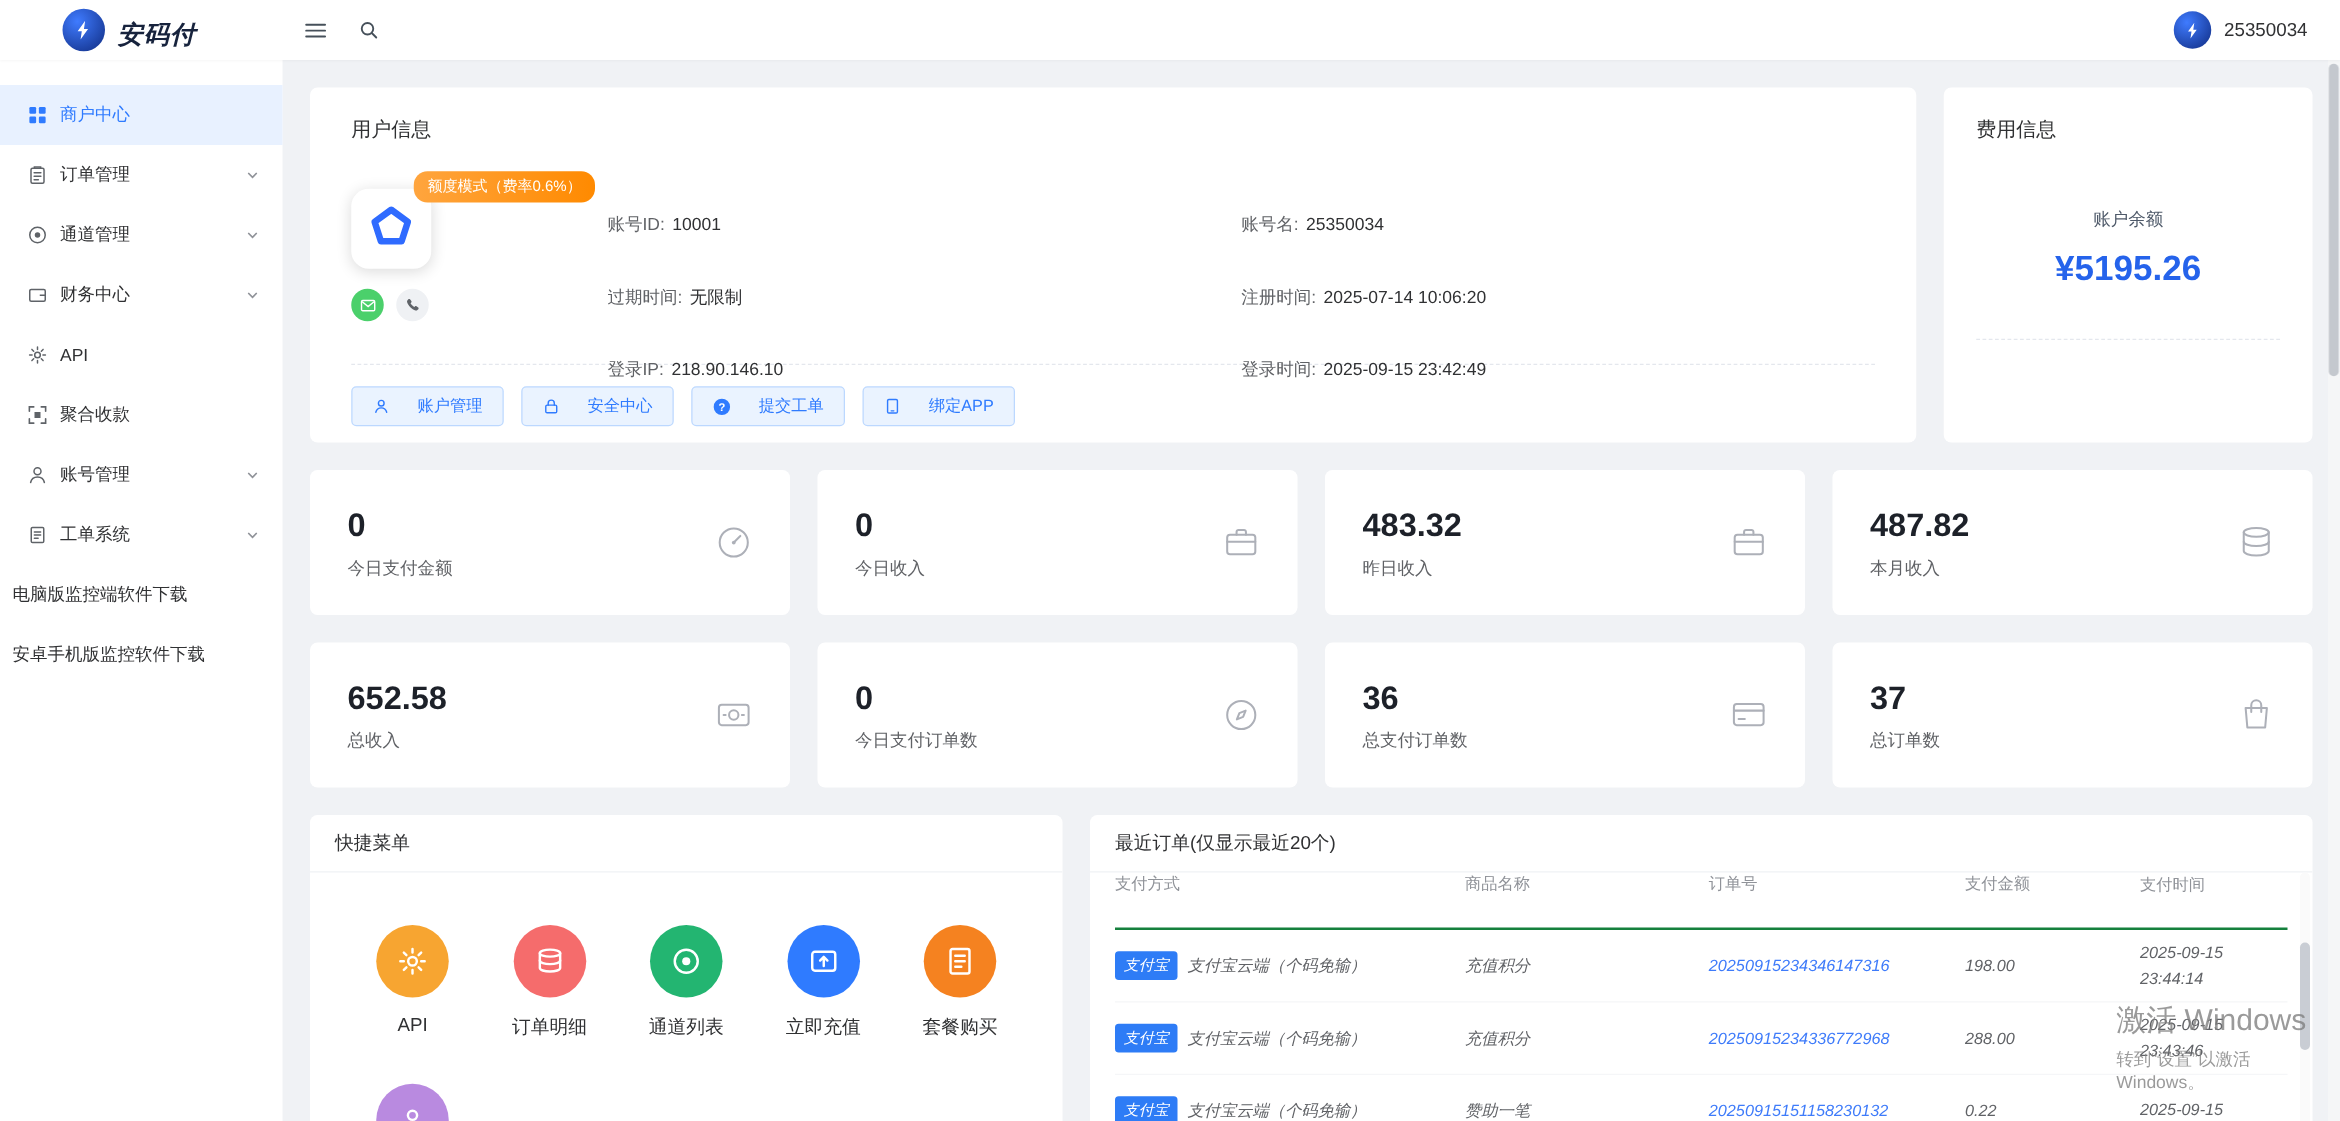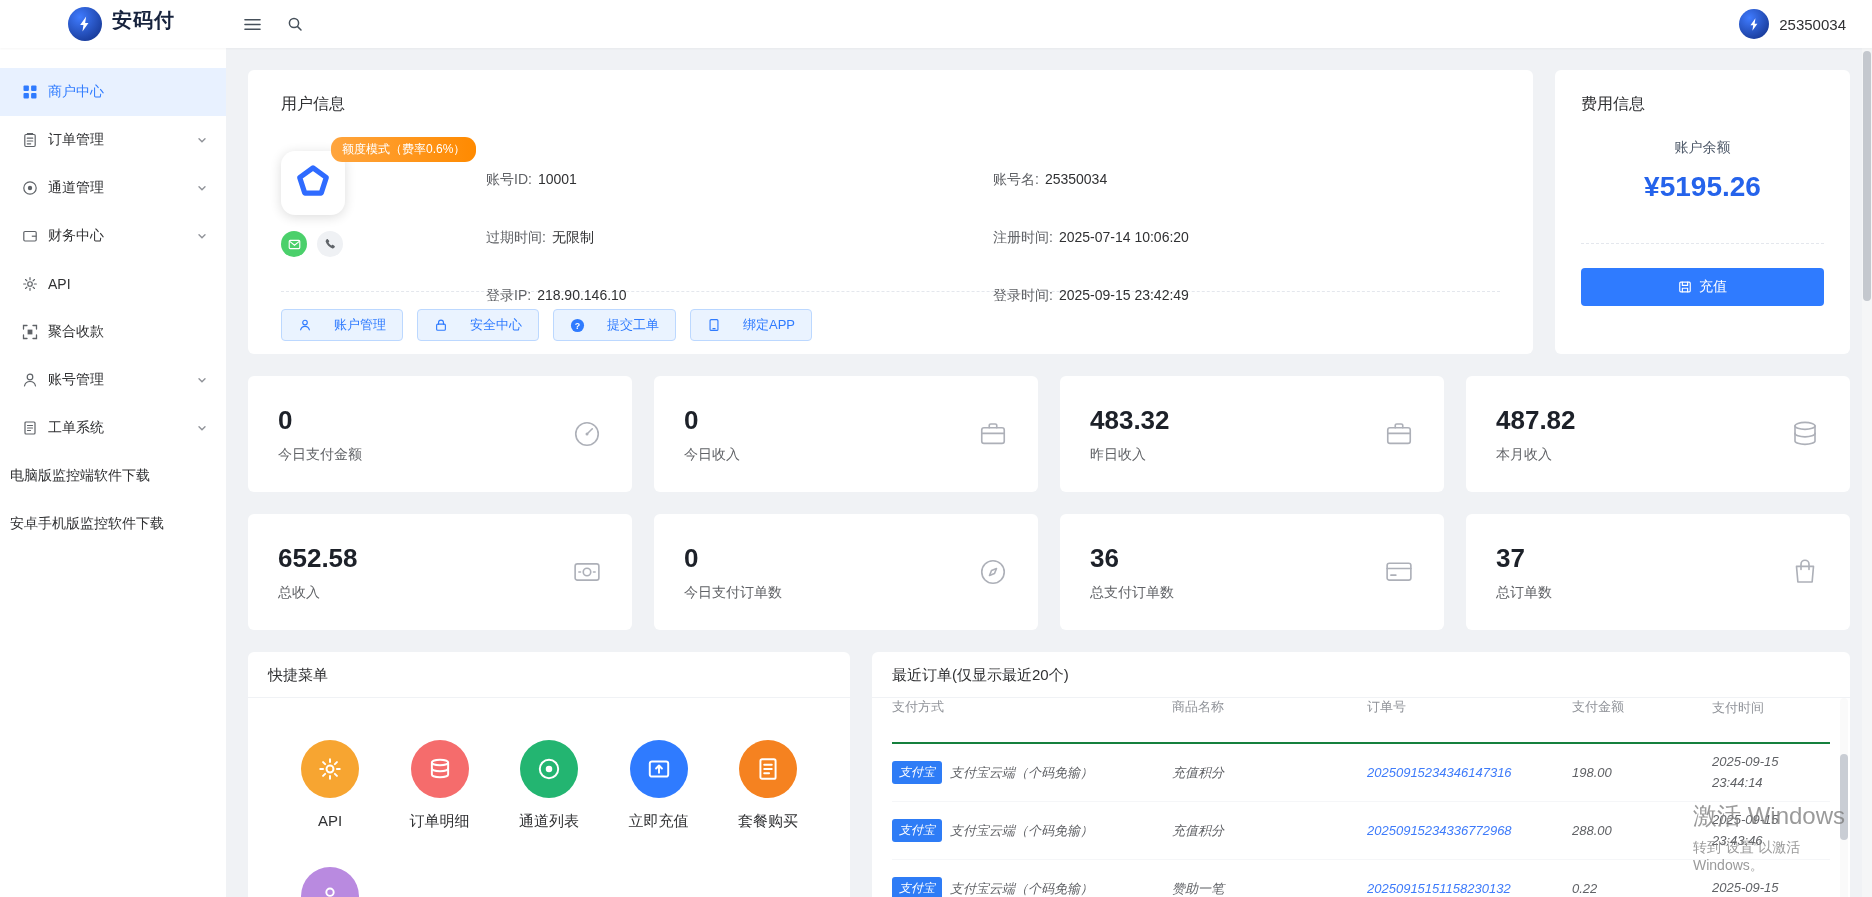--- a/index.html
+++ b/index.html
@@ -3,21 +3,21 @@
 <meta charset="utf-8">
 <style>
   * { margin:0; padding:0; box-sizing:border-box; }
   html,body { width:1872px; height:897px; overflow:hidden; background:#F0F2F5;
     font-family:"Liberation Sans","DejaVu Sans",sans-serif; color:#303133; }
   svg { display:block; }
 
   
   .header { height:48px; background:#fff; display:flex; align-items:center;
     box-shadow:0 1px 2px rgba(0,0,0,.04); position:relative; z-index:5; }
-  .header-brand { width:226px; display:flex; align-items:flex-start; gap:10px; padding-left:68px; flex-shrink:0; }
+  .header-brand { width:226px; display:flex; align-items:flex-end; gap:10px; padding-left:50px; flex-shrink:0;font-style:italic; }
   .logo-badge { width:34px; height:34px; border-radius:50%;
     background:radial-gradient(circle at 35% 30%, #3f7bff, #1b3fa0 75%);
     display:flex; align-items:center; justify-content:center; flex-shrink:0; }
   .logo-badge.small { width:30px; height:30px; }
   .app-name { font-size:20px; font-weight:600; color:#17233d; letter-spacing:1px; }
   .header-tools { display:flex; align-items:center; gap:26px; margin-left:18px; color:#46505a; }
   .tool { cursor:pointer; }
   .header-right { margin-left:auto; display:flex; align-items:center; gap:10px; padding-right:26px; }
   .username { font-size:15px; color:#303133; }
 
@@ -53,21 +53,21 @@
     row-gap:40px; padding-top:40px; font-size:14px; }
   .f-label { color:#606266; margin-right:6px; }
   .f-value { color:#303133; }
   .dashed-divider { border-top:1px dashed #E4E7ED; margin:12px 0 17px; }
   .btn-row { display:flex; gap:14px; }
   .plain-btn { height:32px; padding:0 16px; border:1px solid #BCD8FF; background:#EAF3FF;
     color:#2F7BFF; border-radius:4px; font-size:13px; display:inline-flex; align-items:center;
     gap:22px; cursor:pointer; font-family:inherit; }
 
   .fee-card { width:295px; height:284px; padding:24px 26px; }
-  .balance-block { text-align:center; margin-top:24px; }
+  .balance-block { text-align:center; margin-top:52px; }
   .balance-label { font-size:14px; color:#4E5969; }
   .balance-value { font-size:28px; font-weight:700; color:#2563EB; margin-top:14px; }
   .fee-divider { border-top:1px dashed #E4E7ED; margin:40px 0 24px; }
   .primary-btn { width:100%; height:38px; background:#2F7BFF; border:none; border-radius:4px;
     color:#fff; font-size:14px; display:flex; align-items:center; justify-content:center; gap:7px;
     cursor:pointer; font-family:inherit; }
 
   .stats-grid { display:grid; grid-template-columns:repeat(4,1fr); gap:22px; margin-bottom:22px; }
   .stat-card { height:116px; display:flex; align-items:center; padding:0 30px; }
   .stat-value { font-size:26px; font-weight:700; color:#1D2129; }
@@ -346,29 +346,20 @@
         </div>
       </div>
 
       <div class="card fee-card">
         <div class="card-title">费用信息</div>
         <div class="balance-block">
           <div class="balance-label">账户余额</div>
           <div class="balance-value">¥5195.26</div>
         </div>
         <div class="fee-divider"></div>
-        <button class="primary-btn">
-          <span>
-              <svg width="14" height="14" viewBox="0 0 16 16" fill="none" stroke="#fff" stroke-width="1.3" stroke-linecap="round">
-                <rect x="2" y="2.5" width="12" height="11" rx="1.2"></rect>
-                <path d="M5 2.5v3.6h6V2.5M5 13.5V9.4h6v4.1"></path>
-              </svg>
-            </span>
-          <span>充值</span>
-        </button>
       </div>
     </section>
 
     <section class="stats-grid">
       <div class="card stat-card">
         <div class="stat-text">
             <div class="stat-value">0</div>
             <div class="stat-label">今日支付金额</div>
           </div>
         <span class="stat-icon">

